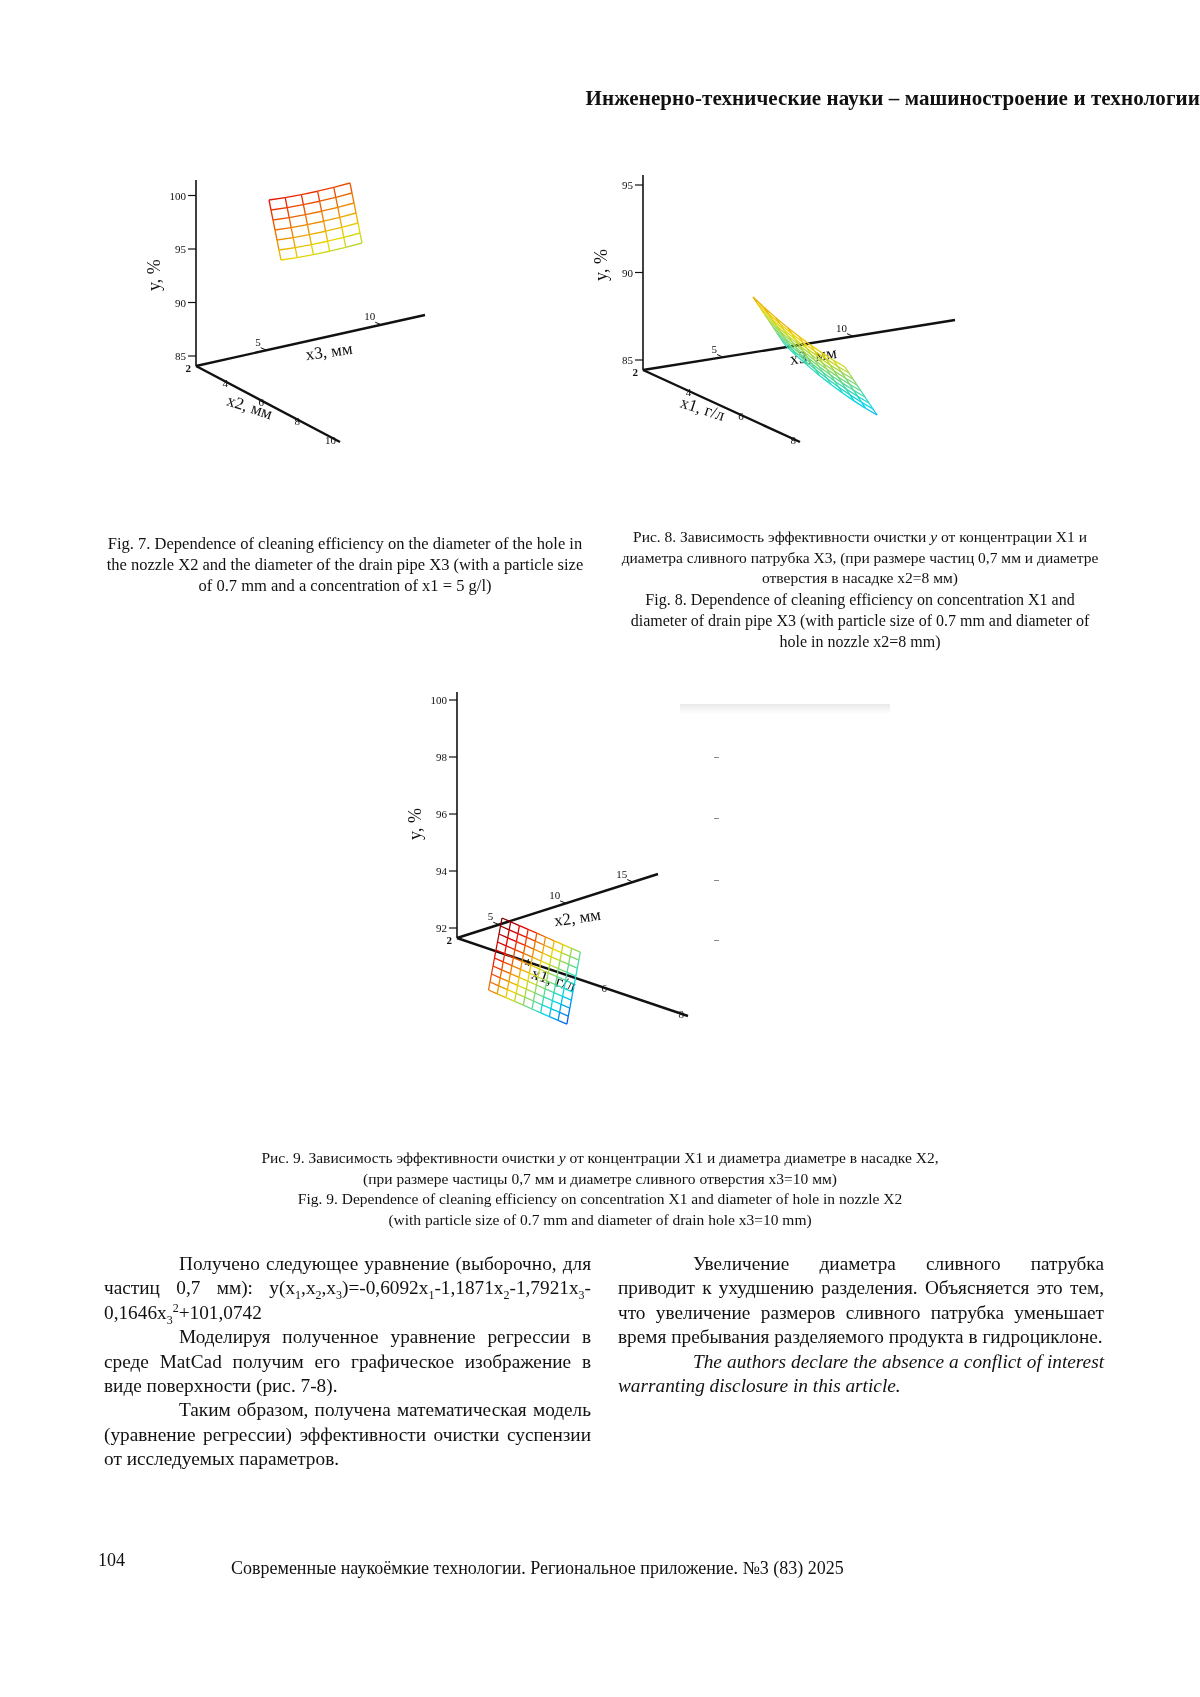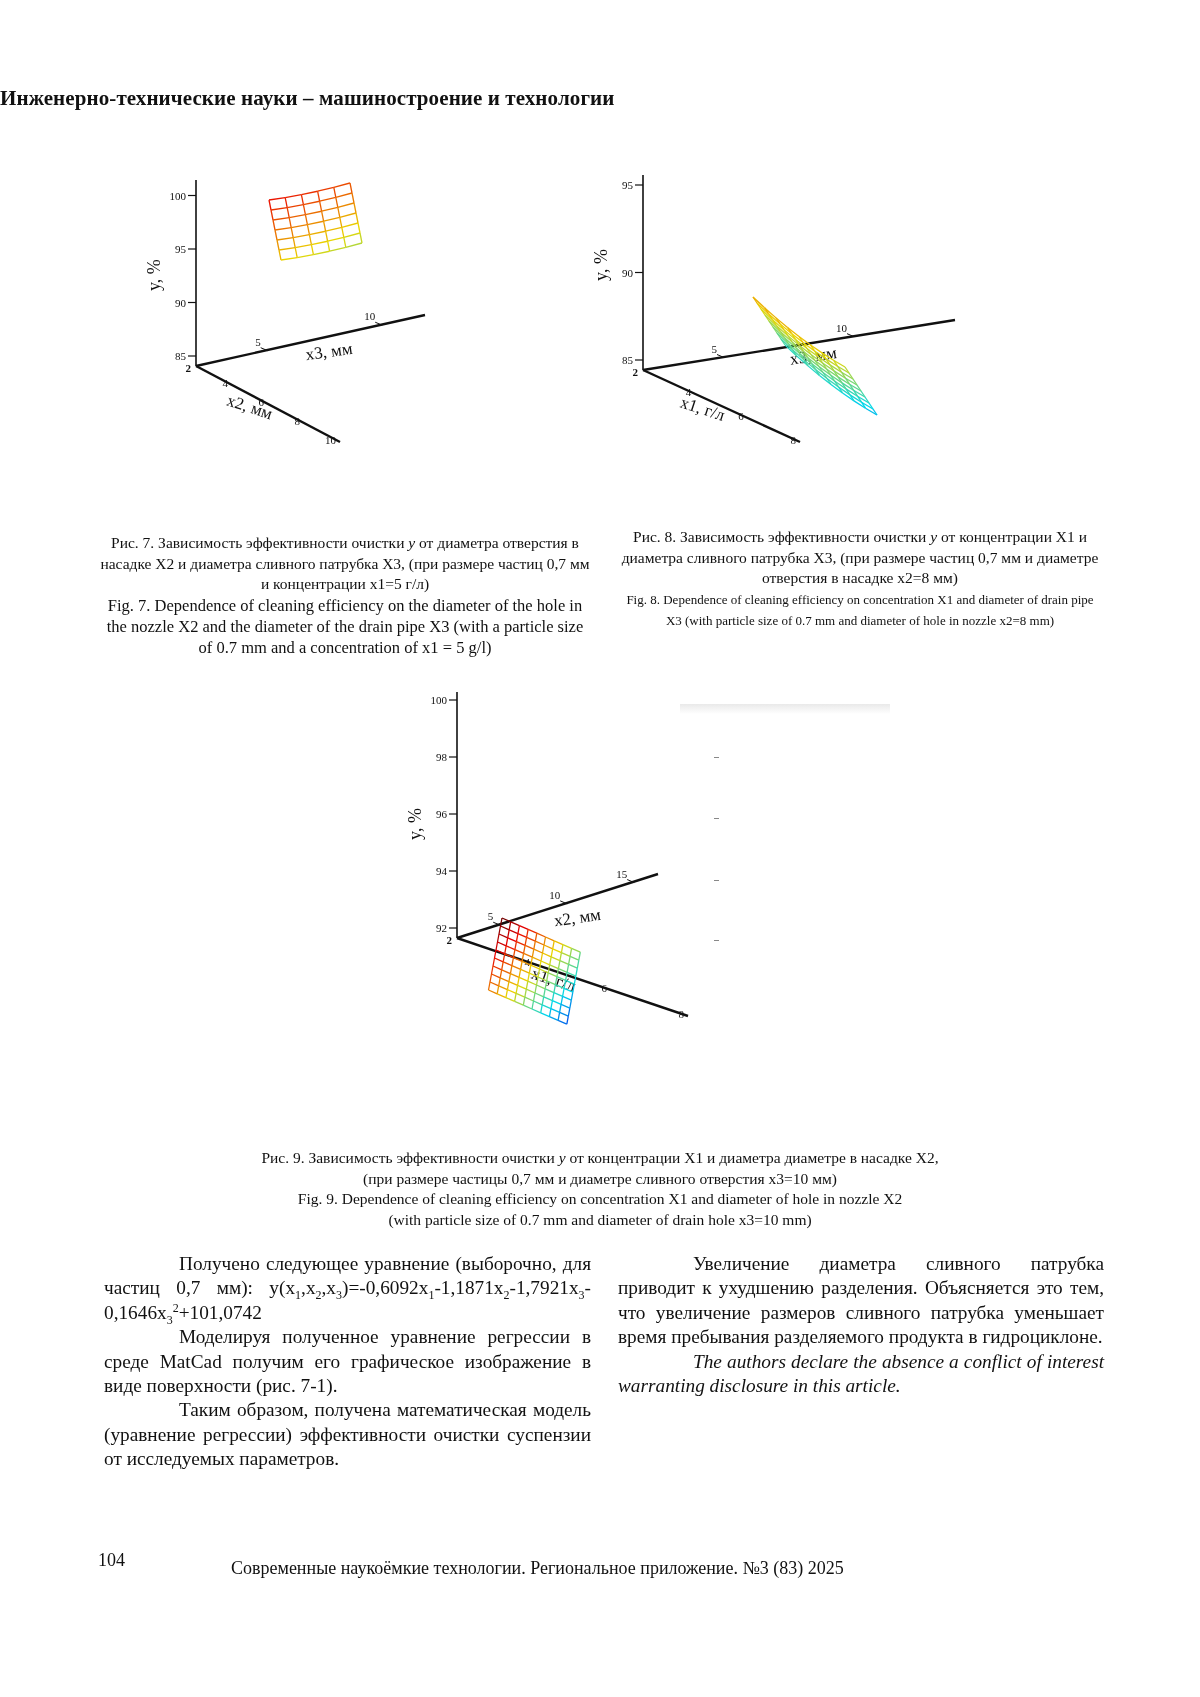--- a/index.html
+++ b/index.html
@@ -1,17 +1,17 @@
 <!DOCTYPE html>
 <html><head>
 <meta charset="utf-8">
 <style>
   html,body{margin:0;padding:0;background:#fff;}
   body{width:1200px;height:1697px;position:relative;overflow:hidden;font-family:"Liberation Serif","DejaVu Serif",serif;color:#111;}
-  .header{position:absolute;top:86px;left:0;width:1200px;text-align:left;font-weight:bold;font-size:21px;letter-spacing:0.1px;}
+  .header{position:absolute;top:86px;left:0;width:1200px;text-align:right;font-weight:bold;font-size:21px;letter-spacing:0.1px;}
   .fig{position:absolute;}
   .fig svg{display:block;overflow:visible;}
   .fig svg text{font-family:"Liberation Serif","DejaVu Serif",serif;fill:#111;}
   .caption{position:absolute;text-align:center;font-size:15.5px;line-height:20.5px;}
   .caption .it{font-style:italic;}
   .col{position:absolute;font-size:19.3px;line-height:24.4px;text-align:justify;}
   .col p{margin:0;text-indent:75px;}
   .col p.italic{font-style:italic;}
   sub,sup{font-size:12px;line-height:0;}
   .footer{position:absolute;top:1550px;left:98px;width:900px;font-size:18px;}
@@ -119,21 +119,20 @@
         <line x1="210" y1="3" x2="212" y2="13" stroke="rgb(235,88,0)" stroke-width="1.3"></line>
         <line x1="212" y1="13" x2="214" y2="23" stroke="rgb(235,120,0)" stroke-width="1.3"></line>
         <line x1="214" y1="23" x2="216" y2="33" stroke="rgb(235,152,0)" stroke-width="1.3"></line>
         <line x1="216" y1="33" x2="218" y2="43" stroke="rgb(235,184,0)" stroke-width="1.3"></line>
         <line x1="218" y1="43" x2="220" y2="53" stroke="rgb(234,215,1)" stroke-width="1.3"></line>
         <line x1="220" y1="53" x2="222" y2="63" stroke="rgb(199,215,36)" stroke-width="1.3"></line>
       </g>
     </svg>
 </div>
 <div class="caption" style="left:100px;top:533px;width:490px;">
-  <div><span>Рис. 7. Зависимость эффективности очистки </span><span class="it">y</span><span> от диаметра отверстия в насадке X2  и диаметра сливного патрубка X3, (при размере частиц 0,7 мм и концентрации x1=5 г/л)</span></div>
   <div style="font-size:16.5px;line-height:21px;">Fig. 7. Dependence of cleaning efficiency on the diameter of the hole in the nozzle X2 and the diameter of the drain pipe X3 (with a particle size of 0.7 mm and a concentration of x1 = 5 g/l)</div>
 </div>
 
 <div class="fig" style="left:620px;top:180px;width:340px;height:320px;">
   <svg id="svg-fig8" width="340" height="320">
       <line x1="23" y1="190" x2="23" y2="-5" stroke="#111" stroke-width="1.6"></line>
       <line x1="23" y1="190" x2="335" y2="140" stroke="#111" stroke-width="2.4"></line>
       <line x1="23" y1="190" x2="180" y2="262" stroke="#111" stroke-width="2.4"></line>
       <line x1="15" y1="180" x2="23" y2="180" stroke="#111" stroke-width="1.2"></line>
       <text x="13" y="184" font-size="11" text-anchor="end">85</text>
@@ -295,21 +294,21 @@
         <line x1="237" y1="205" x2="241" y2="211" stroke="rgb(96,215,139)" stroke-width="1.3"></line>
         <line x1="241" y1="211" x2="245" y2="217" stroke="rgb(66,215,169)" stroke-width="1.3"></line>
         <line x1="245" y1="217" x2="249" y2="223" stroke="rgb(37,215,198)" stroke-width="1.3"></line>
         <line x1="249" y1="223" x2="253" y2="229" stroke="rgb(7,215,228)" stroke-width="1.3"></line>
         <line x1="253" y1="229" x2="257" y2="235" stroke="rgb(0,195,235)" stroke-width="1.3"></line>
       </g>
     </svg>
 </div>
 <div class="caption" style="left:620px;top:527px;width:480px;">
   <div><span>Рис. 8. Зависимость эффективности очистки </span><span class="it">y</span><span> от концентрации X1 и диаметра сливного патрубка X3, (при размере частиц 0,7 мм и диаметре отверстия в насадке x2=8 мм)</span></div>
-  <div style="font-size:13px;line-height:21px;">Fig. 8. Dependence of cleaning efficiency on concentration X1 and diameter of drain pipe X3 (with particle size of 0.7 mm and diameter of hole in nozzle x2=8 mm)</div>
+  <div style="font-size:16px;line-height:21px;">Fig. 8. Dependence of cleaning efficiency on concentration X1 and diameter of drain pipe X3 (with particle size of 0.7 mm and diameter of hole in nozzle x2=8 mm)</div>
 </div>
 
 <div class="shade"></div>
 <div class="fig" style="left:430px;top:720px;width:340px;height:380px;">
   <svg id="svg-fig9" width="340" height="380">
       <line x1="27" y1="218" x2="27" y2="-28" stroke="#111" stroke-width="1.6"></line>
       <line x1="27" y1="218" x2="228" y2="154" stroke="#111" stroke-width="2.4"></line>
       <line x1="27" y1="218" x2="258" y2="296" stroke="#111" stroke-width="2.4"></line>
       <line x1="19" y1="208" x2="27" y2="208" stroke="#111" stroke-width="1.2"></line>
       <text x="17" y="212" font-size="11" text-anchor="end">92</text>
@@ -525,21 +524,21 @@
 
 <div class="caption" style="left:140px;top:1148px;width:920px;font-size:15.5px;line-height:20.5px;">
   <div><span>Рис. 9. Зависимость эффективности очистки </span><span class="it">y</span><span> от концентрации X1 и диаметра диаметре в насадке X2,</span></div>
   <div>(при размере частицы 0,7 мм и диаметре сливного отверстия x3=10 мм)</div>
   <div>Fig. 9. Dependence of cleaning efficiency on concentration X1 and diameter of hole in nozzle X2</div>
   <div>(with particle size of 0.7 mm and diameter of drain hole x3=10 mm)</div>
 </div>
 
 <div class="col" style="left:104px;top:1252px;width:487px;">
   <p><span>Получено следующее уравнение (выборочно, для частиц 0,7 мм): y(x</span><sub>1</sub>,x<sub>2</sub>,x<sub>3</sub>)=<span>-0,6092</span>x<sub>1</sub><span>-1,1871</span>x<sub>2</sub><span>-1,7921</span>x<sub>3</sub><span>-0,1646</span>x<sub>3</sub><sup>2</sup><span>+101,0742</span></p>
-  <p>Моделируя полученное уравнение регрессии в среде MatCad получим его графическое изображение в виде поверхности (рис. 7-1).</p>
+  <p>Моделируя полученное уравнение регрессии в среде MatCad получим его графическое изображение в виде поверхности (рис. 7-8).</p>
   <p>Таким образом, получена математическая модель (уравнение регрессии) эффективности очистки суспензии от исследуемых параметров.</p>
 </div>
 
 <div class="col" style="left:618px;top:1252px;width:486px;">
   <p>Увеличение диаметра сливного патрубка приводит к ухудшению разделения. Объясняется это тем, что увеличение размеров сливного патрубка уменьшает время пребывания разделяемого продукта в гидроциклоне.</p>
   <p class="italic">The authors declare the absence a conflict of interest warranting disclosure in this article.</p>
 </div>
 
 <div class="footer">
   <span class="page">104</span>

